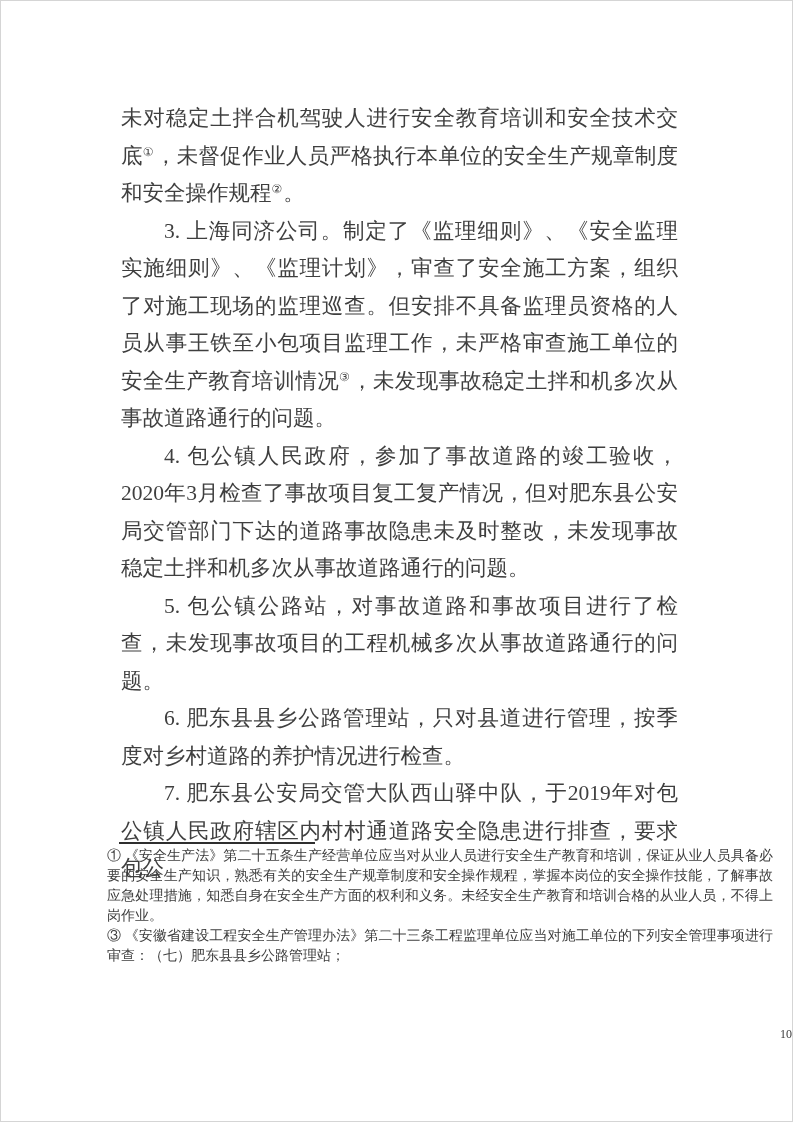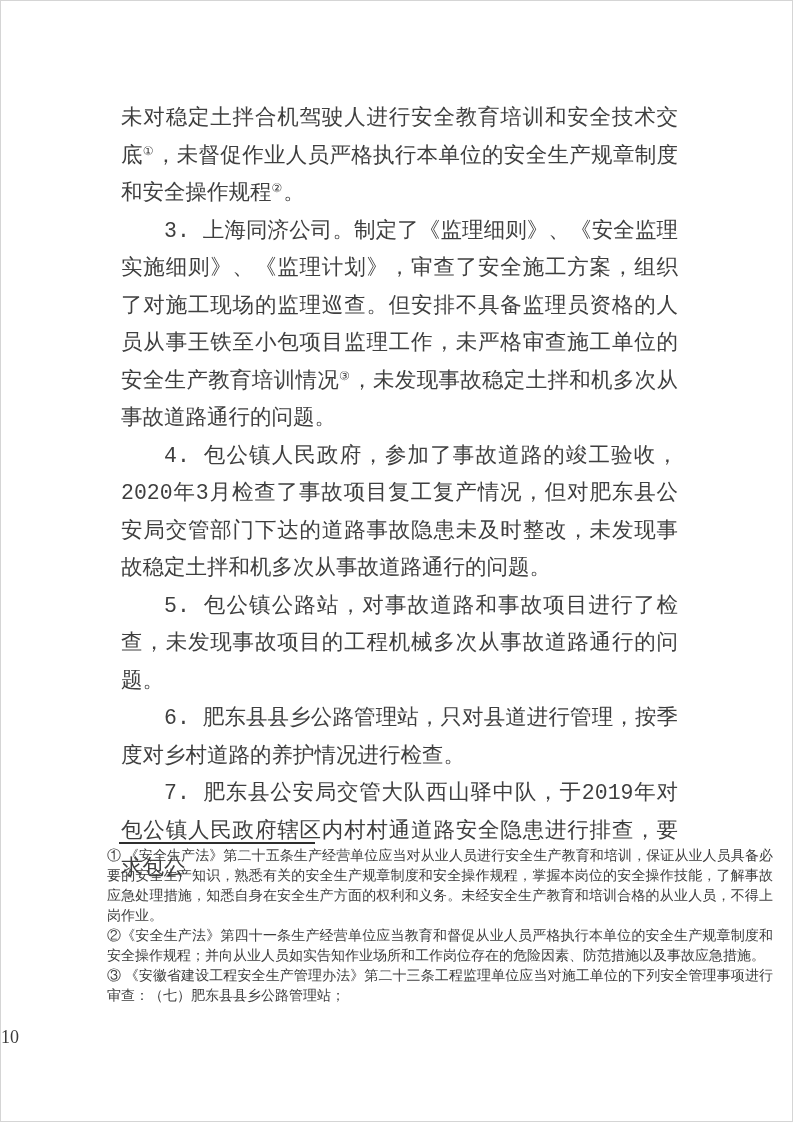--- a/index.html
+++ b/index.html
@@ -26,21 +26,20 @@
     width: 557px;
     font-size: 21.5px;
     line-height: 37.5px;
     text-align: justify;
     text-justify: inter-ideograph;
     color: #3f3f3f;
   }
   .body-text p {
     margin: 0;
     padding: 0;
-    font-family: Liberation Mono, monospace;
   }
   .body-text p.indent {
     text-indent: 2em;
   }
   sup.fn-ref {
     font-size: 0.56em;
     line-height: 0;
     vertical-align: 7px;
     letter-spacing: 1px;
   }
@@ -68,37 +67,36 @@
   .footnotes p {
     margin: 0;
     padding: 0;
   }
   
   .page-number {
     position: absolute;
     left: 0;
     top: 1026px;
     width: 100%;
-    text-align: left;
-    font-size: 18px;
+    text-align: right;
+    font-size: 12px;
     color: #3a3a3a;
   }
 </style>
 </head>
 <body>
 
 <div class="page">
   <div class="body-text">
       <p><span>未对稳定土拌合机驾驶人进行安全教育培训和安全技术交底</span><sup class="fn-ref">①</sup><span>，未督促作业人员严格执行本单位的安全生产规章制度和安全操作规程</span><sup class="fn-ref">②</sup><span>。</span></p>
       <p class="indent"><span>3. 上海同济公司。制定了《监理细则》、《安全监理实施细则》、《监理计划》，审查了安全施工方案，组织了对施工现场的监理巡查。但安排不具备监理员资格的人员从事王铁至小包项目监理工作，未严格审查施工单位的安全生产教育培训情况</span><sup class="fn-ref">③</sup><span>，未发现事故稳定土拌和机多次从事故道路通行的问题。</span></p>
       <p class="indent"><span>4. 包公镇人民政府，参加了事故道路的竣工验收，2020年3月检查了事故项目复工复产情况，但对肥东县公安局交管部门下达的道路事故隐患未及时整改，未发现事故稳定土拌和机多次从事故道路通行的问题。</span></p>
       <p class="indent"><span>5. 包公镇公路站，对事故道路和事故项目进行了检查，未发现事故项目的工程机械多次从事故道路通行的问题。</span></p>
       <p class="indent"><span>6. 肥东县县乡公路管理站，只对县道进行管理，按季度对乡村道路的养护情况进行检查。</span></p>
       <p class="indent"><span>7. 肥东县公安局交管大队西山驿中队，于2019年对包公镇人民政府辖区内村村通道路安全隐患进行排查，要求包公</span></p>
     </div>
   <div class="footnote-sep"></div>
   <div class="footnotes">
       <p>① 《安全生产法》第二十五条生产经营单位应当对从业人员进行安全生产教育和培训，保证从业人员具备必要的安全生产知识，熟悉有关的安全生产规章制度和安全操作规程，掌握本岗位的安全操作技能，了解事故应急处理措施，知悉自身在安全生产方面的权利和义务。未经安全生产教育和培训合格的从业人员，不得上岗作业。</p>
-      <p>②《安全生产法》第四十一条生产经营单位应当教育和督促从业人员严格执行本单位的安全生产规章制度和安全操作规程；并向从业人员如实告知作业场所和工作岗位存在的危险因素、防范措施以及事故应急措施。</p>
       <p>③ 《安徽省建设工程安全生产管理办法》第二十三条工程监理单位应当对施工单位的下列安全管理事项进行审查：（七）肥东县县乡公路管理站；</p>
     </div>
   <div class="page-number">10</div>
 </div>
 
 </body></html>

